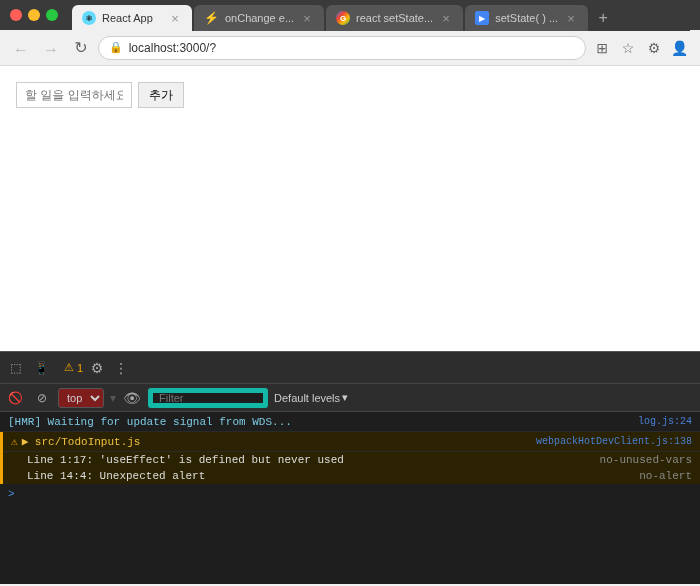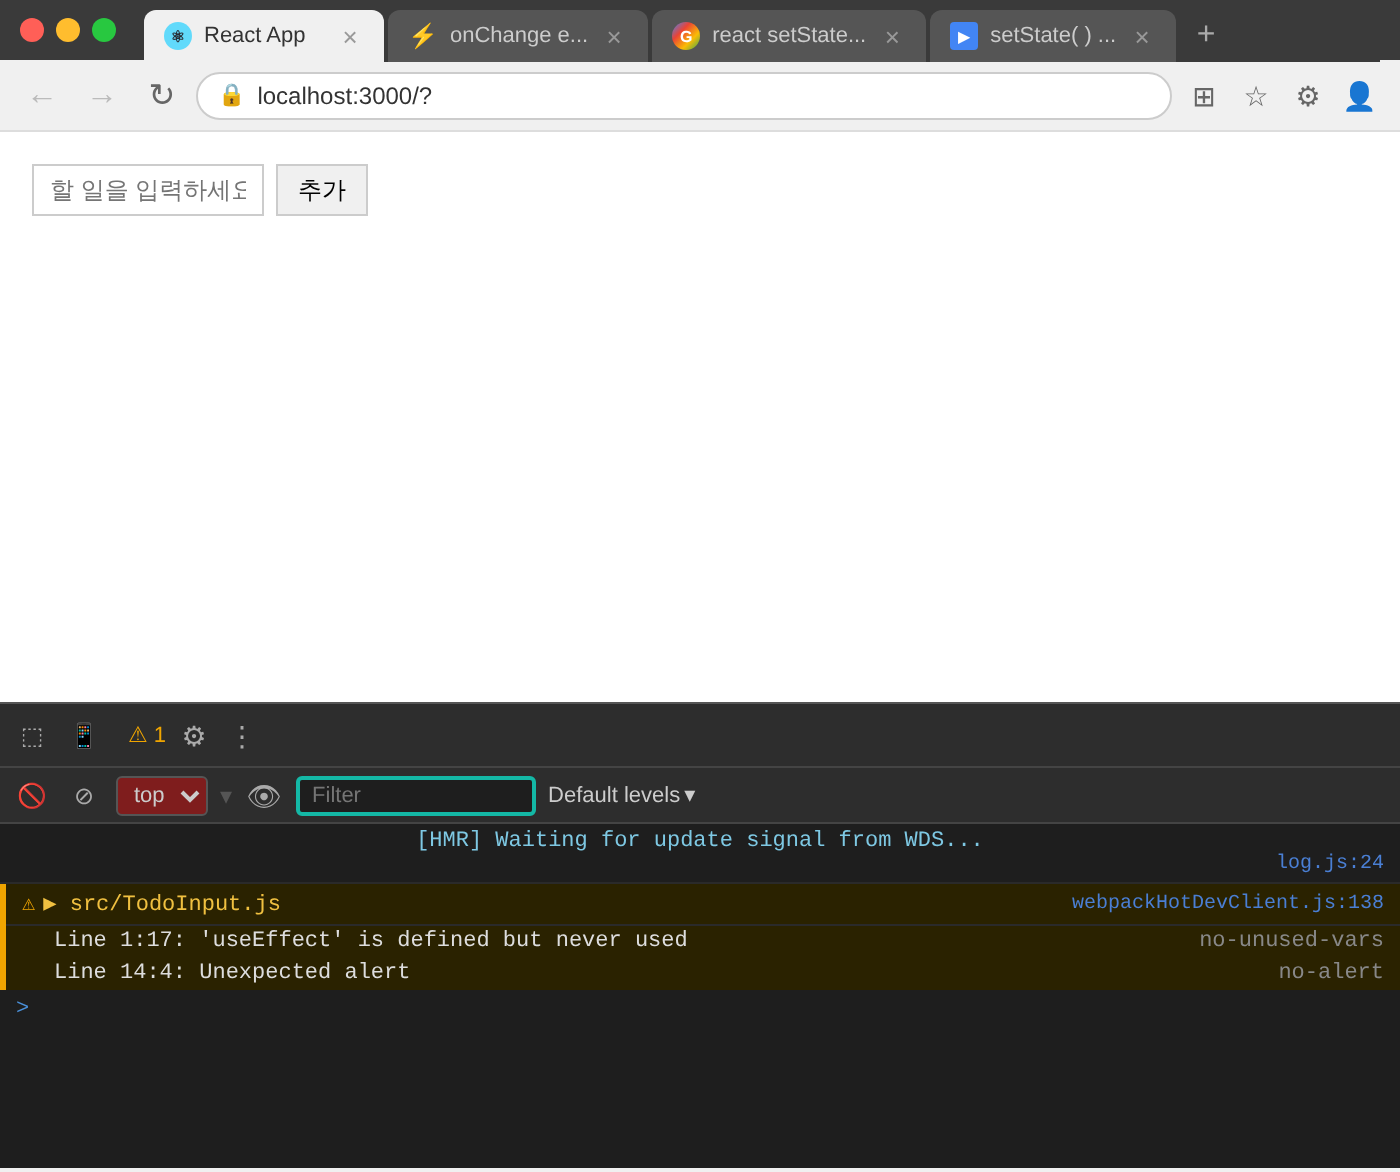--- a/index.html
+++ b/index.html
@@ -227,21 +227,21 @@
     }
     .eye-icon {
       width: 20px; height: 20px;
       background: none; border: none; cursor: pointer;
       color: #aaa; font-size: 14px;
       display: flex; align-items: center; justify-content: center;
     }
     .filter-input {
       width: 120px; height: 20px;
       background: #1e1e1e;
-      border: 2px solid #14b8a6;
+      border: 5px solid #14b8a6;
       color: #ccc;
       font-size: 11px;
       padding: 0 6px;
       border-radius: 3px;
     }
     .default-levels-btn {
       background: none;
       border: none;
       color: #ccc;
       font-size: 11px;
@@ -260,21 +260,20 @@
     .console-log-line {
       display: flex;
       align-items: center;
       padding: 3px 8px;
       border-bottom: 1px solid #2a2a2a;
       color: #ccc;
       min-height: 20px;
     }
     .console-log-line.hmr {
       color: #7ec8e3;
-      flex-direction: column;
     }
     .console-log-line.warning {
       background: #2a2200;
       color: #f0c040;
     }
     .log-line-source {
       margin-left: auto;
       color: #4a7fd4;
       font-size: 10px;
       flex-shrink: 0;

